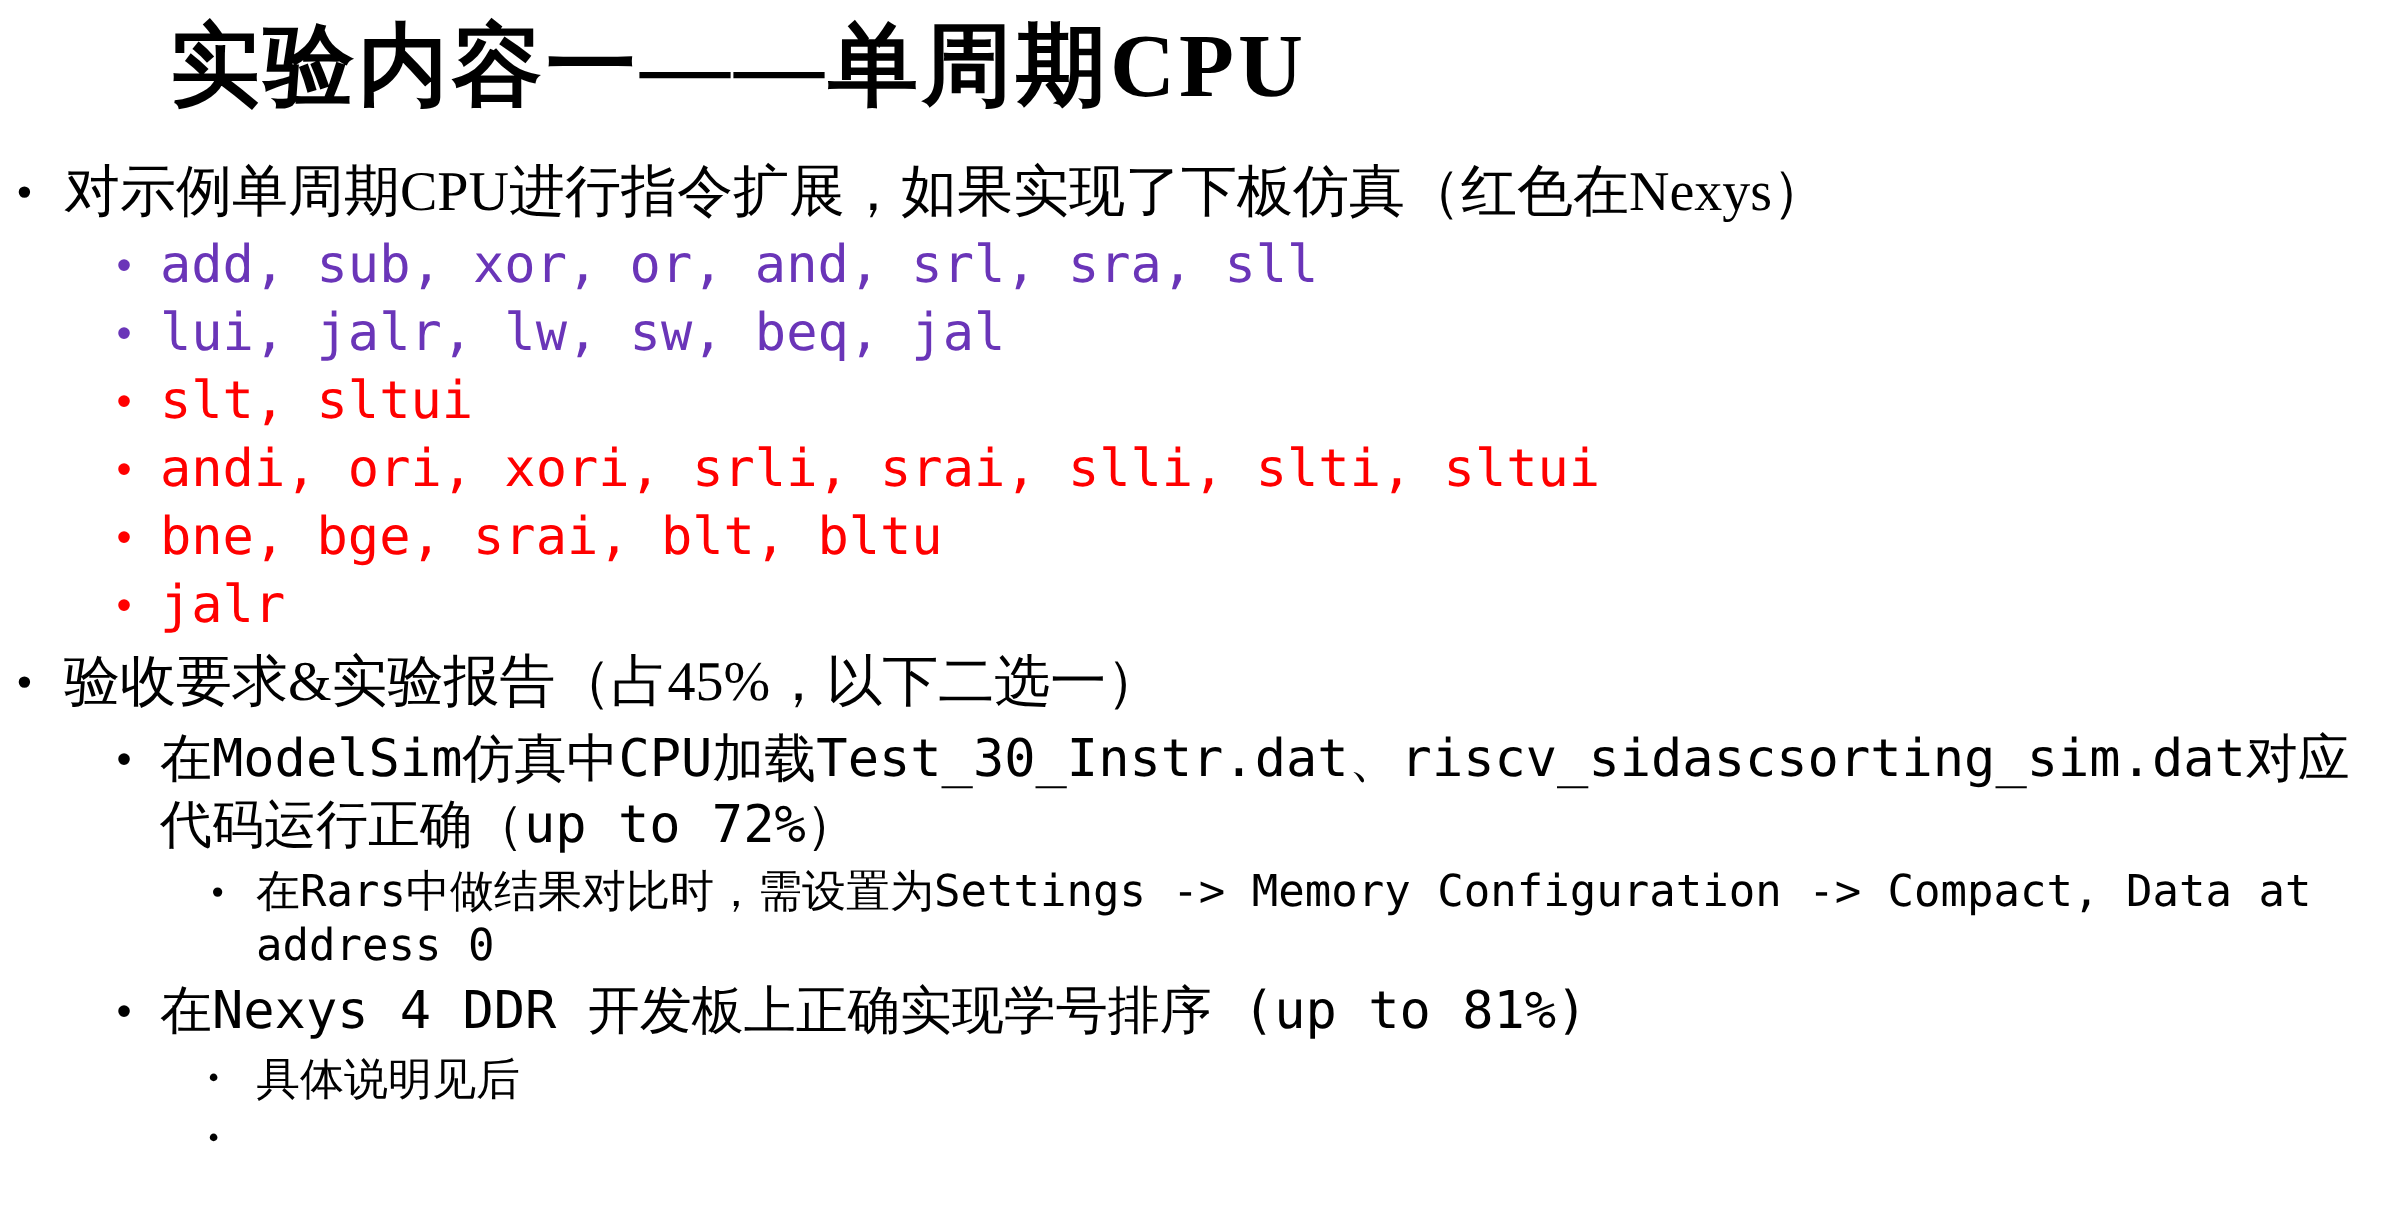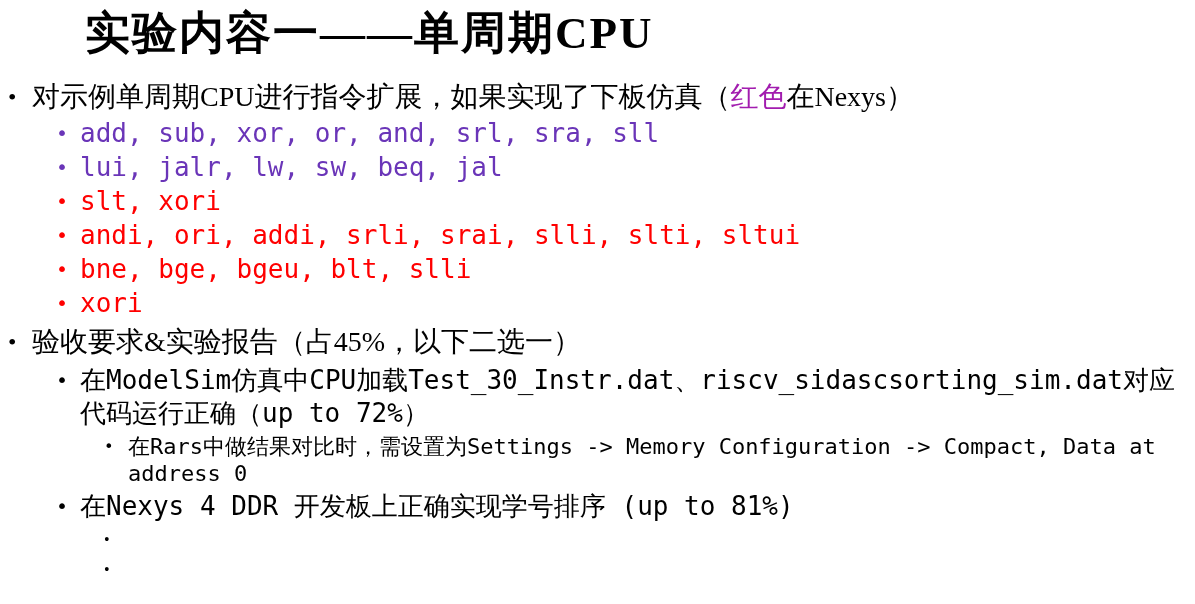--- a/index.html
+++ b/index.html
@@ -72,47 +72,47 @@
 </style>
 </head>
 <body>
 
 <div class="slide">
 
   <div class="title">实验内容一——单周期CPU</div>
 
   <div class="line l1 mt-b1">
     <span class="bullet">•</span>
-    <span class="txt"><span>对示例单周期CPU进行指令扩展，如果实现了下板仿真（</span><span style="color: #a21caf;">红色</span><span>在Nexys）</span></span>
+    <span class="txt"><span>对示例单周期CPU进行指令扩展，如果实现了下板仿真（</span><span style="color: #000000;">红色</span><span>在Nexys）</span></span>
   </div>
 
   <div id="instruction-list">
       <div class="line l2 inst mono" style="color: rgb(106, 53, 184);">
         <span class="bullet">•</span>
         <span class="txt">add, sub, xor, or, and, srl, sra, sll</span>
       </div>
       <div class="line l2 inst mono" style="color: rgb(106, 53, 184);">
         <span class="bullet">•</span>
         <span class="txt">lui, jalr, lw, sw, beq, jal</span>
       </div>
       <div class="line l2 inst mono" style="color: rgb(255, 0, 0);">
         <span class="bullet">•</span>
-        <span class="txt">slt, xori</span>
+        <span class="txt">slt, sltui</span>
       </div>
       <div class="line l2 inst mono" style="color: rgb(255, 0, 0);">
         <span class="bullet">•</span>
-        <span class="txt">andi, ori, addi, srli, srai, slli, slti, sltui</span>
+        <span class="txt">andi, ori, xori, srli, srai, slli, slti, sltui</span>
       </div>
       <div class="line l2 inst mono" style="color: rgb(255, 0, 0);">
         <span class="bullet">•</span>
-        <span class="txt">bne, bge, bgeu, blt, slli</span>
+        <span class="txt">bne, bge, srai, blt, bltu</span>
       </div>
       <div class="line l2 inst mono" style="color: rgb(255, 0, 0);">
         <span class="bullet">•</span>
-        <span class="txt">xori</span>
+        <span class="txt">jalr</span>
       </div>
     </div>
 
   <div class="line l1 mt-b2">
     <span class="bullet">•</span>
     <span class="txt">验收要求&amp;实验报告（占45%，以下二选一）</span>
   </div>
 
   <div class="line l2 mono mt-sm">
     <span class="bullet">•</span>
@@ -124,19 +124,20 @@
     <span class="txt">在Rars中做结果对比时，需设置为Settings -&gt; Memory Configuration -&gt; Compact, Data at address 0</span>
   </div>
 
   <div class="line l2 mono mt-sm">
     <span class="bullet">•</span>
     <span class="txt">在Nexys 4 DDR 开发板上正确实现学号排序 (up to 81%)</span>
   </div>
 
   <div class="line l3 mt-sm">
     <span class="bullet">•</span>
+    <span class="txt">具体说明见后</span>
   </div>
 
   <div class="line l3 mt-sm">
     <span class="bullet">•</span>
   </div>
 
 </div>
 
 </body></html>

